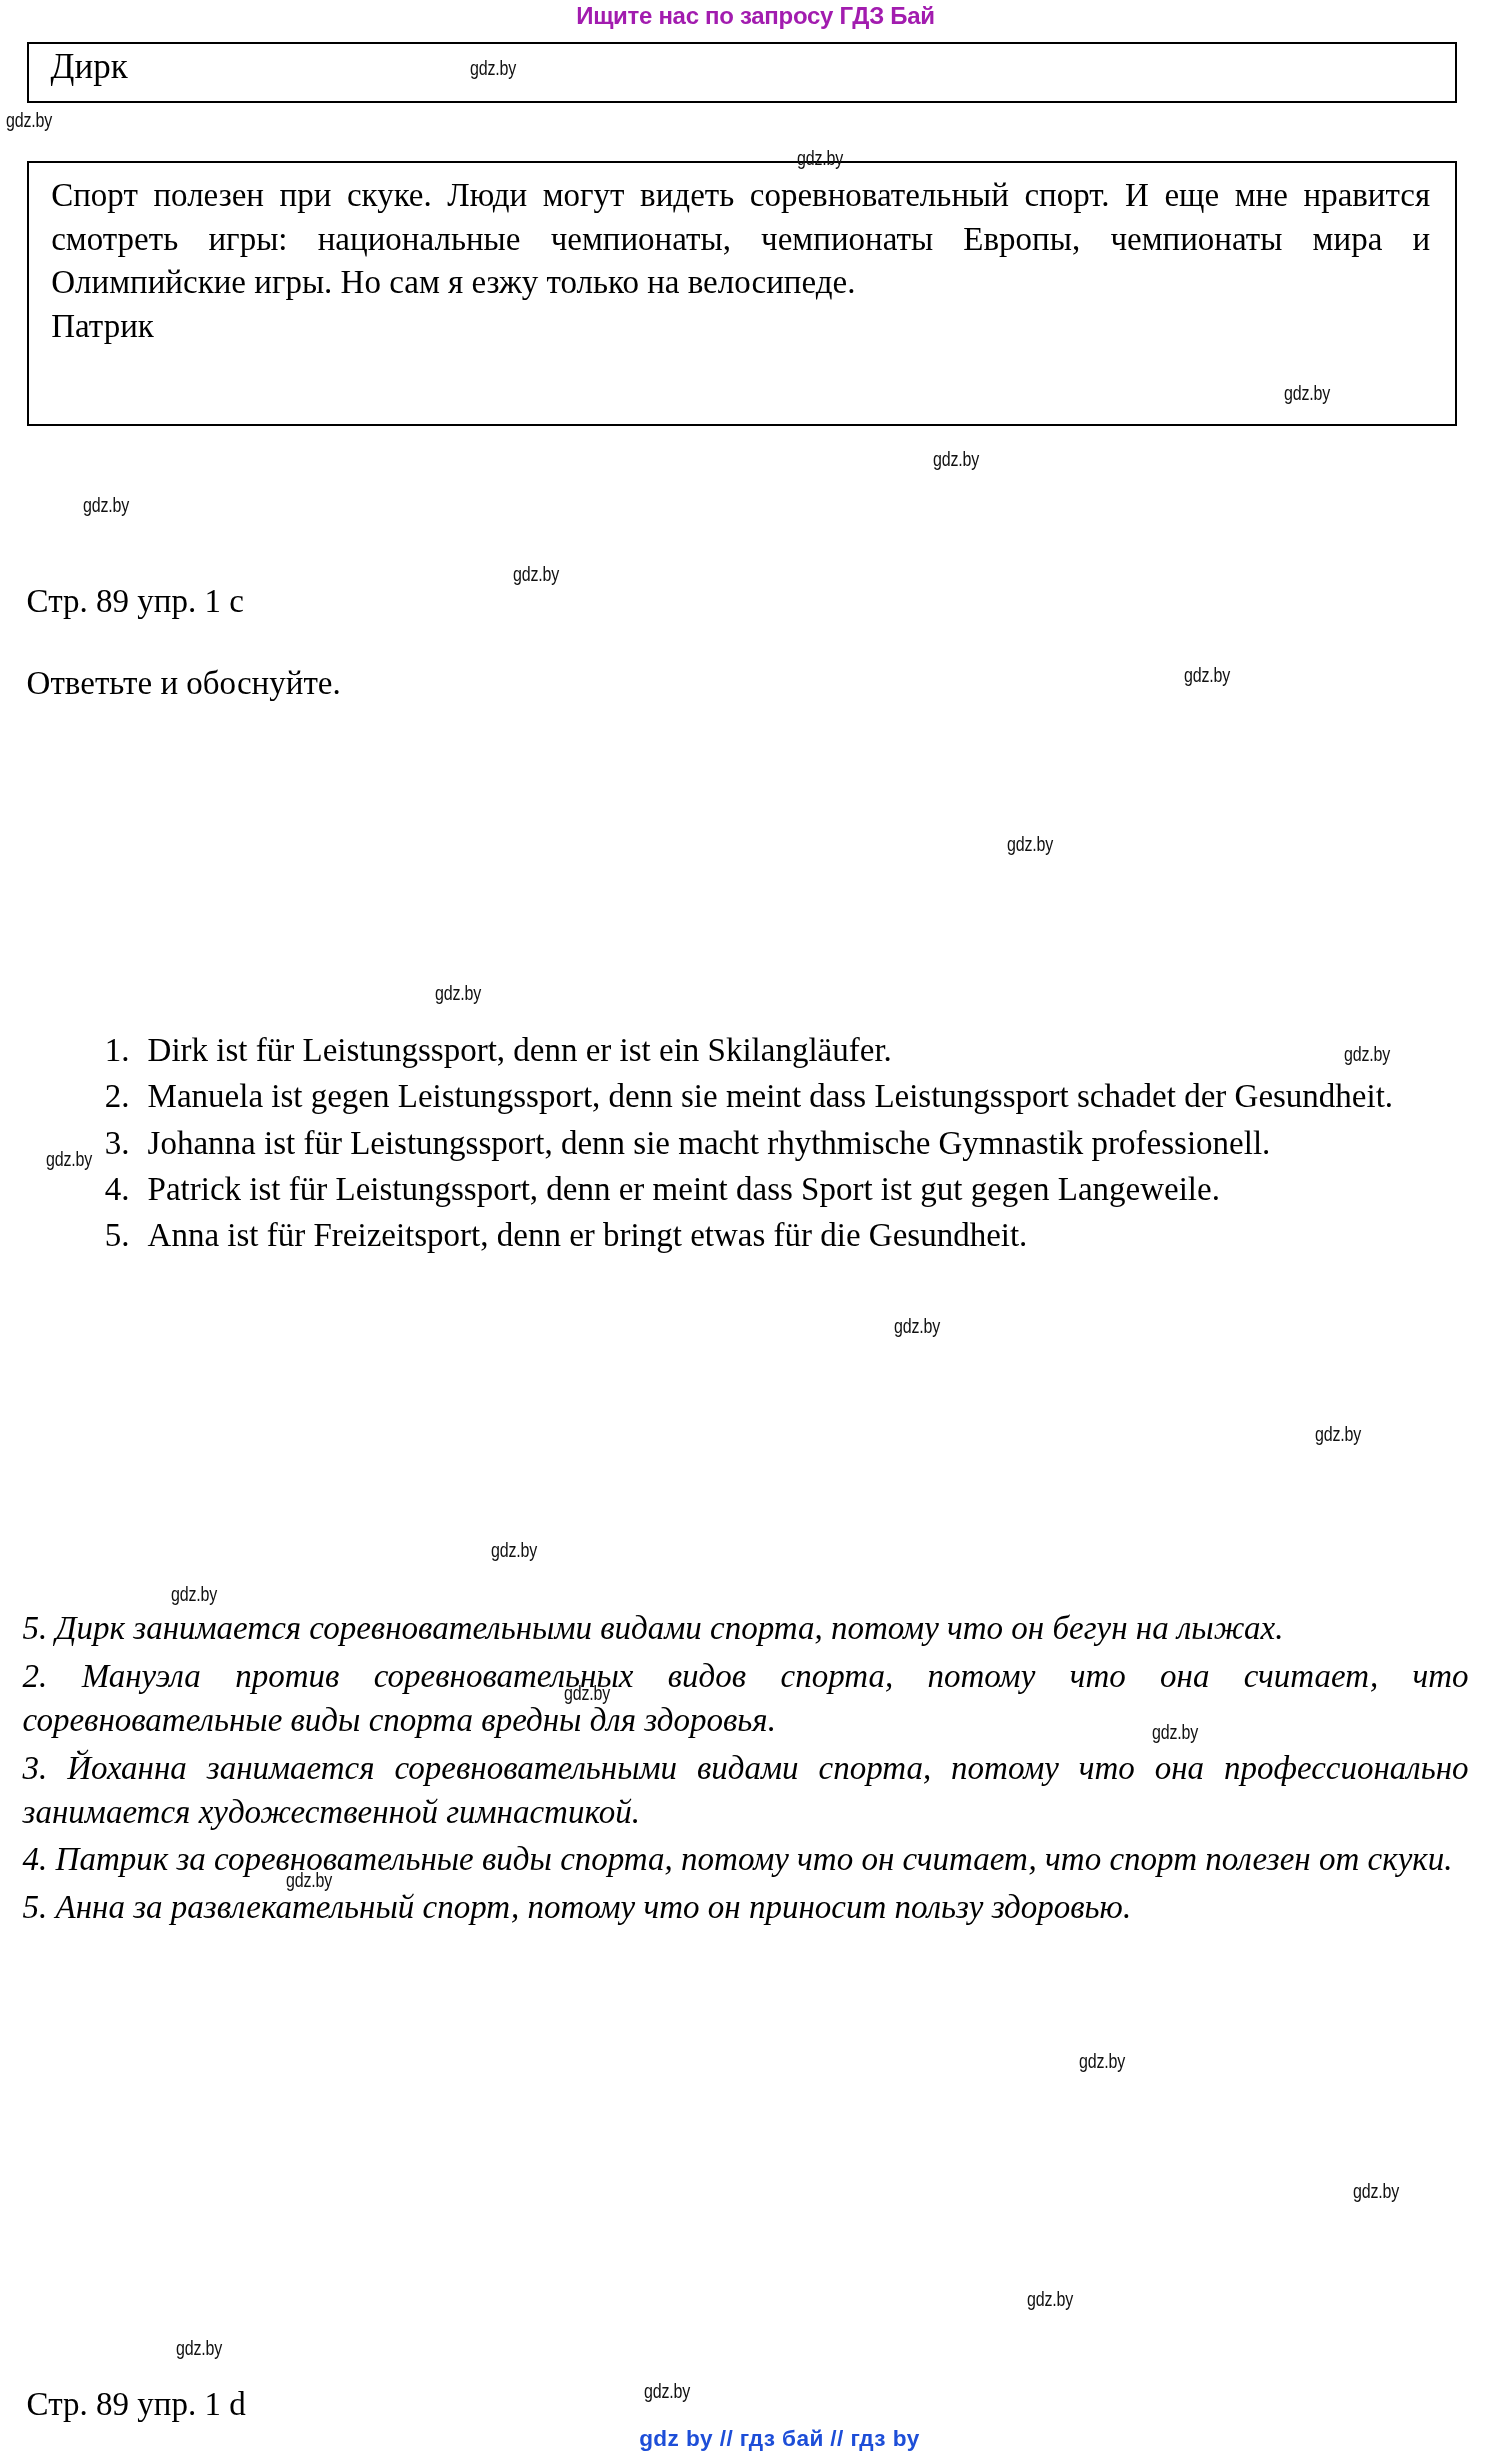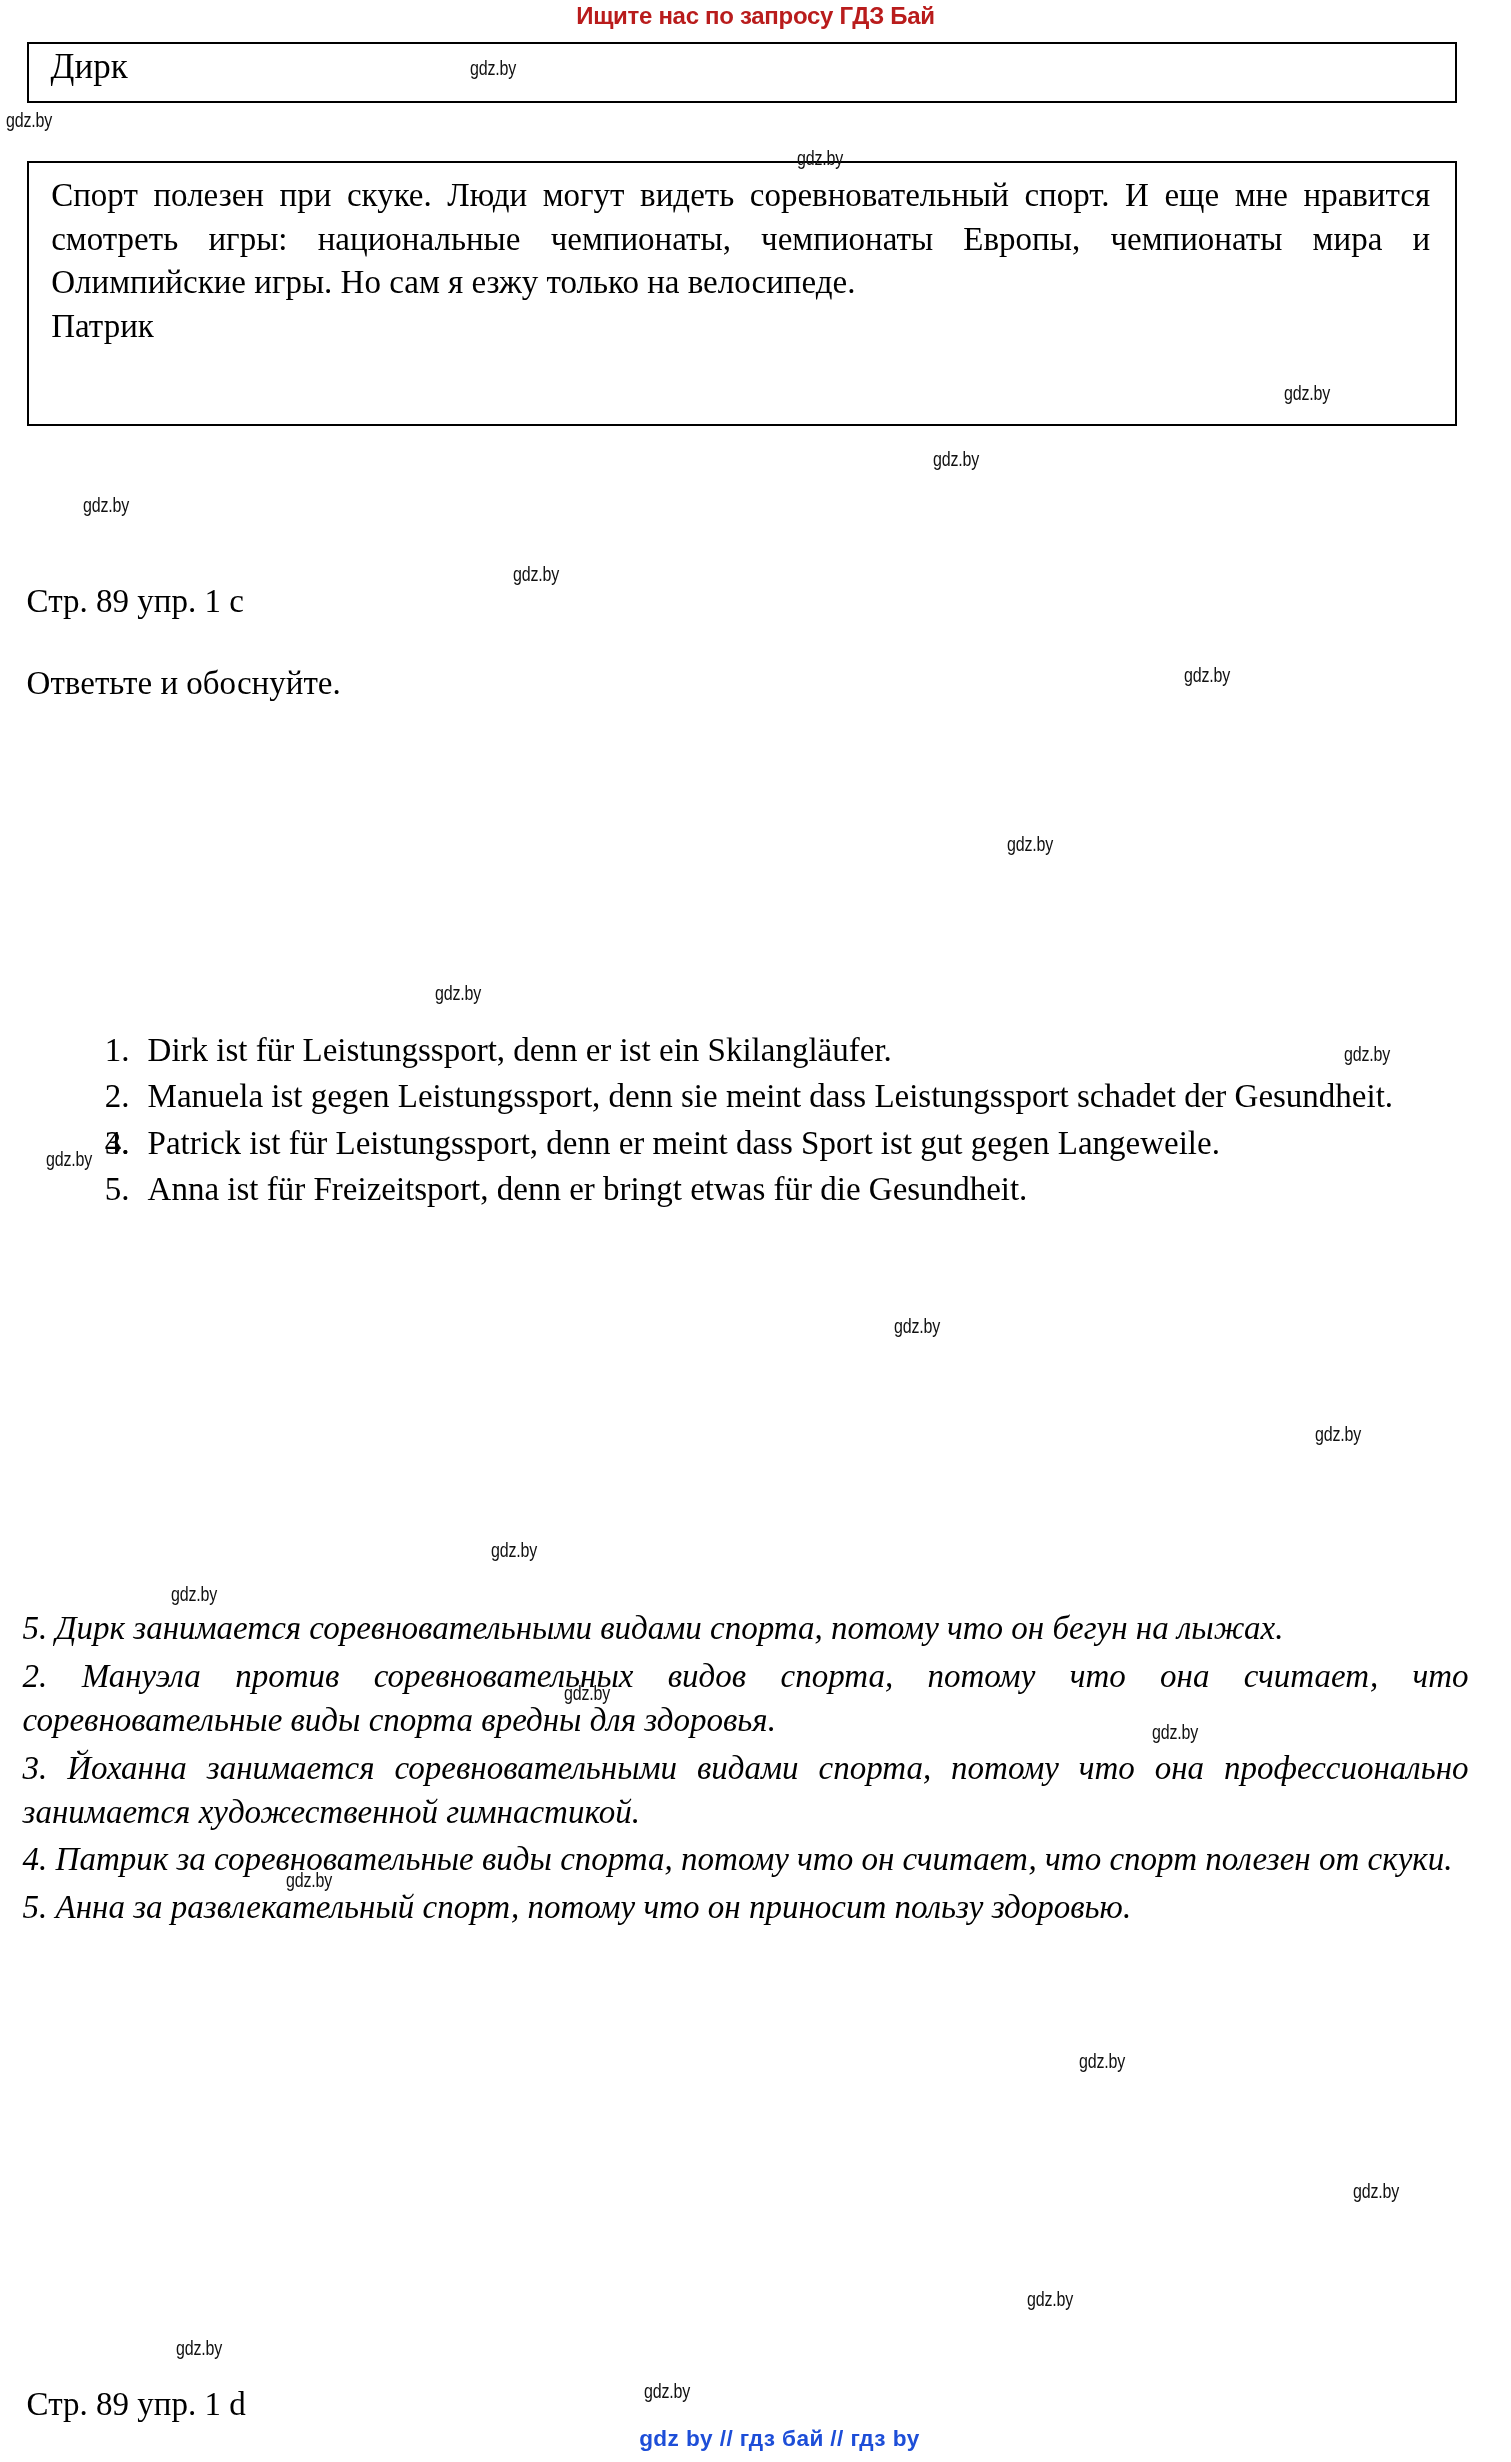--- a/index.html
+++ b/index.html
@@ -176,21 +176,21 @@
     text-align: justify;
     text-justify: inter-word;
   }
   .ru-italic p:last-child { margin-bottom: 8px; }
 </style>
 </head>
 <body>
 
 <div id="page">
 
-  <div class="banner" style="color: #b91c1c;">Ищите нас по запросу ГДЗ Бай</div>
+  <div class="banner" style="color: #a21caf;">Ищите нас по запросу ГДЗ Бай</div>
 
   <div class="box" id="box-name">
     <div class="name-text">Дирк</div>
   </div>
 
   <div class="box" id="box-letter">
     <div class="letter-body">
       <span>Спорт полезен при скуке. Люди могут видеть соревновательный спорт. И еще мне нравится смотреть игры: национальные чемпионаты, чемпионаты Европы, чемпионаты мира и Олимпийские игры. Но сам я езжу только на велосипеде.</span>
       <span class="sig">Патрик</span>
     </div>
@@ -206,20 +206,21 @@
     <li>
       <span class="num">1.</span>
       <span>Dirk ist für Leistungssport, denn er ist ein Skilangläufer.</span>
     </li>
     <li>
       <span class="num">2.</span>
       <span>Manuela ist gegen Leistungssport, denn sie meint dass Leistungssport schadet der Gesundheit.</span>
     </li>
     <li>
       <span class="num">3.</span>
+      <span>Johanna ist für Leistungssport, denn sie macht rhythmische Gymnastik professionell.</span>
     </li>
     <li>
       <span class="num">4.</span>
       <span>Patrick ist für Leistungssport, denn er meint dass Sport ist gut gegen Langeweile.</span>
     </li>
     <li>
       <span class="num">5.</span>
       <span>Anna ist für Freizeitsport, denn er bringt etwas für die Gesundheit.</span>
     </li>
   </ol>

